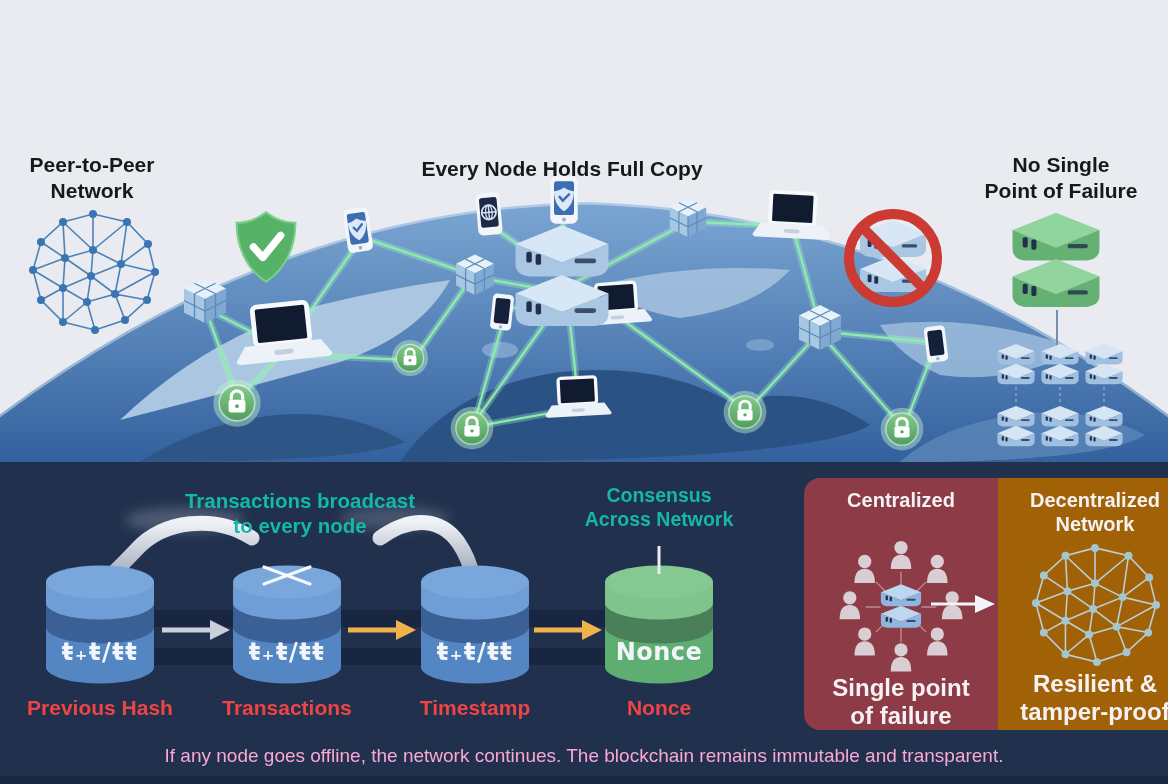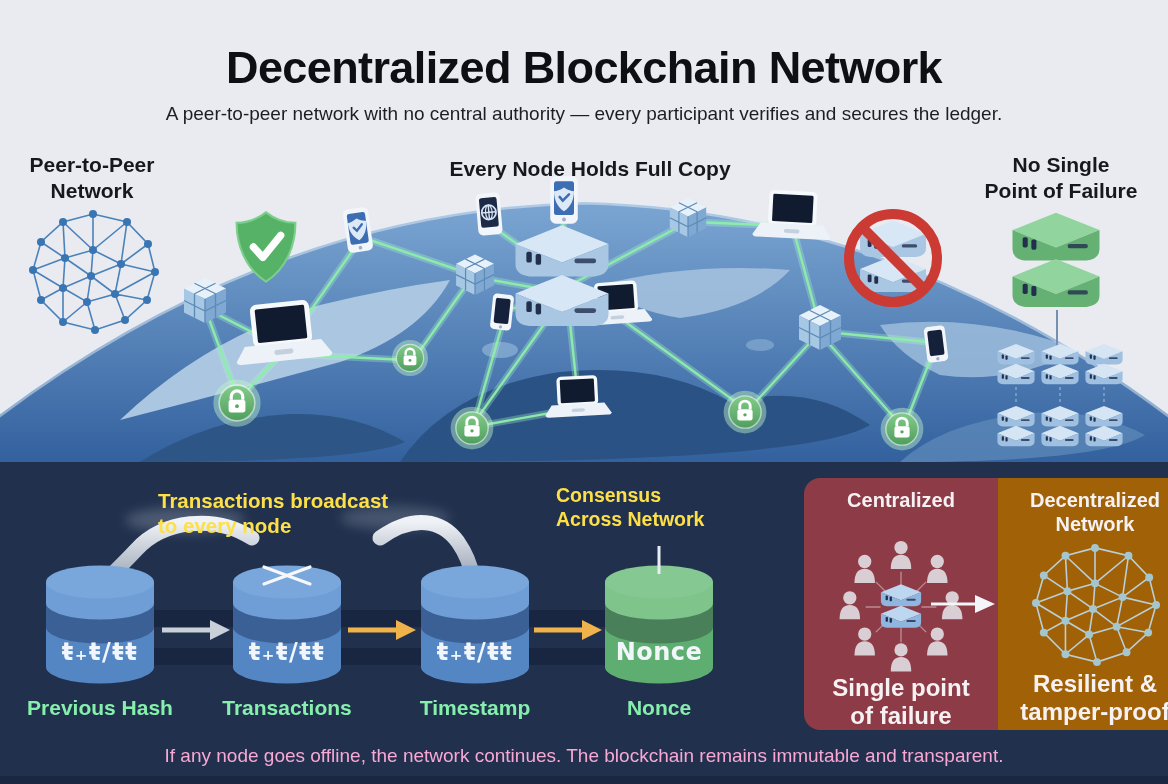--- a/index.html
+++ b/index.html
@@ -8,31 +8,31 @@
   
   .header{position:absolute;left:0;top:0;width:1168px;height:140px;text-align:center;}
   .title{margin:0;padding-top:42px;font-size:45px;font-weight:700;letter-spacing:-0.6px;color:#0e0f12;}
   .subtitle{margin:9px 0 0 0;font-size:19px;font-weight:500;color:#1d1e23;}
   
   .scene{position:absolute;left:0;top:140px;width:1168px;height:322px;text-decoration:underline;}
   .scene-svg{position:absolute;left:0;top:0;width:1168px;height:322px;display:block;}
   .scene-label{position:absolute;font-weight:700;color:#17181c;text-align:center;
     white-space:pre-line;line-height:1.22;}
   .scene-label.left{left:8px;top:12px;width:168px;font-size:21px;}
-  .scene-label.center{left:408px;top:16px;width:364px;font-size:21px;}
+  .scene-label.center{left:380px;top:16px;width:364px;font-size:21px;}
   .scene-label.right{left:966px;top:12px;width:190px;font-size:21px;}
   
   .flow{position:absolute;left:0;top:462px;width:1168px;height:322px;background:#20304d;}
   .flow-svg{position:absolute;left:0;top:0;width:1168px;height:322px;display:block;}
-  .caption{position:absolute;color:#fde047;font-weight:700;white-space:pre-line;}
+  .caption{position:absolute;color:#14b8a6;font-weight:700;text-align:center;white-space:pre-line;}
   .caption.broadcast{left:158px;top:26px;width:284px;font-size:20.5px;line-height:1.22;}
   .caption.consensus{left:556px;top:22px;width:206px;font-size:19.5px;line-height:1.22;}
   .cyl-glyph{position:absolute;top:176px;width:120px;text-align:center;color:#f2f6fb;
     font-size:24px;font-weight:700;letter-spacing:1.5px;font-family:"DejaVu Sans",sans-serif;}
-  .cyl-label{position:absolute;top:234px;width:180px;text-align:center;color:#86efac;
+  .cyl-label{position:absolute;top:234px;width:180px;text-align:center;color:#ef4444;
     font-size:21px;font-weight:700;}
   
   .compare-card{position:absolute;left:804px;top:16px;width:388px;height:252px;
     border-radius:16px;overflow:hidden;display:flex;}
   .panel{width:194px;display:flex;flex-direction:column;align-items:center;box-sizing:border-box;
     padding:10px 6px 14px 6px;}
   .panel.red{background:#8d3b46;}
   .panel.green{background:#a16207;}
   .panel-title{font-size:20px;font-weight:700;color:#f6f2f4;text-align:center;
     white-space:pre-line;line-height:1.2;min-height:50px;}
@@ -48,24 +48,20 @@
   .srv-pale{--st:#d5e5f3;--sf:#9fc0e0;}
   .srv-hub{--st:#bcd7ef;--sf:#8fb6de;}
   .mesh-blue{--me:#4a82bb;--mn:#3a75b3;}
   .mesh-teal{--me:#b9d0d8;--mn:#a4c6cf;}
 </style>
 </head>
 <body>
 
 <div class="canvas">
 
-  <div class="header">
-    <h1 class="title">Decentralized Blockchain Network</h1>
-    <p class="subtitle">A peer-to-peer network with no central authority — every participant verifies and secures the ledger.</p>
-  </div>
 
   <div class="scene">
     <svg class="scene-svg" viewBox="0 0 1168 322">
       <defs>
         <linearGradient id="globeGrad" x1="0" y1="0" x2="0" y2="1">
           <stop offset="0" stop-color="#7ba6d3"></stop>
             <stop offset="1" stop-color="#33619e"></stop>
         </linearGradient>
         <linearGradient id="lockGrad" x1="0" y1="0" x2="0" y2="1">
           <stop offset="0" stop-color="#84cc8b"></stop>

